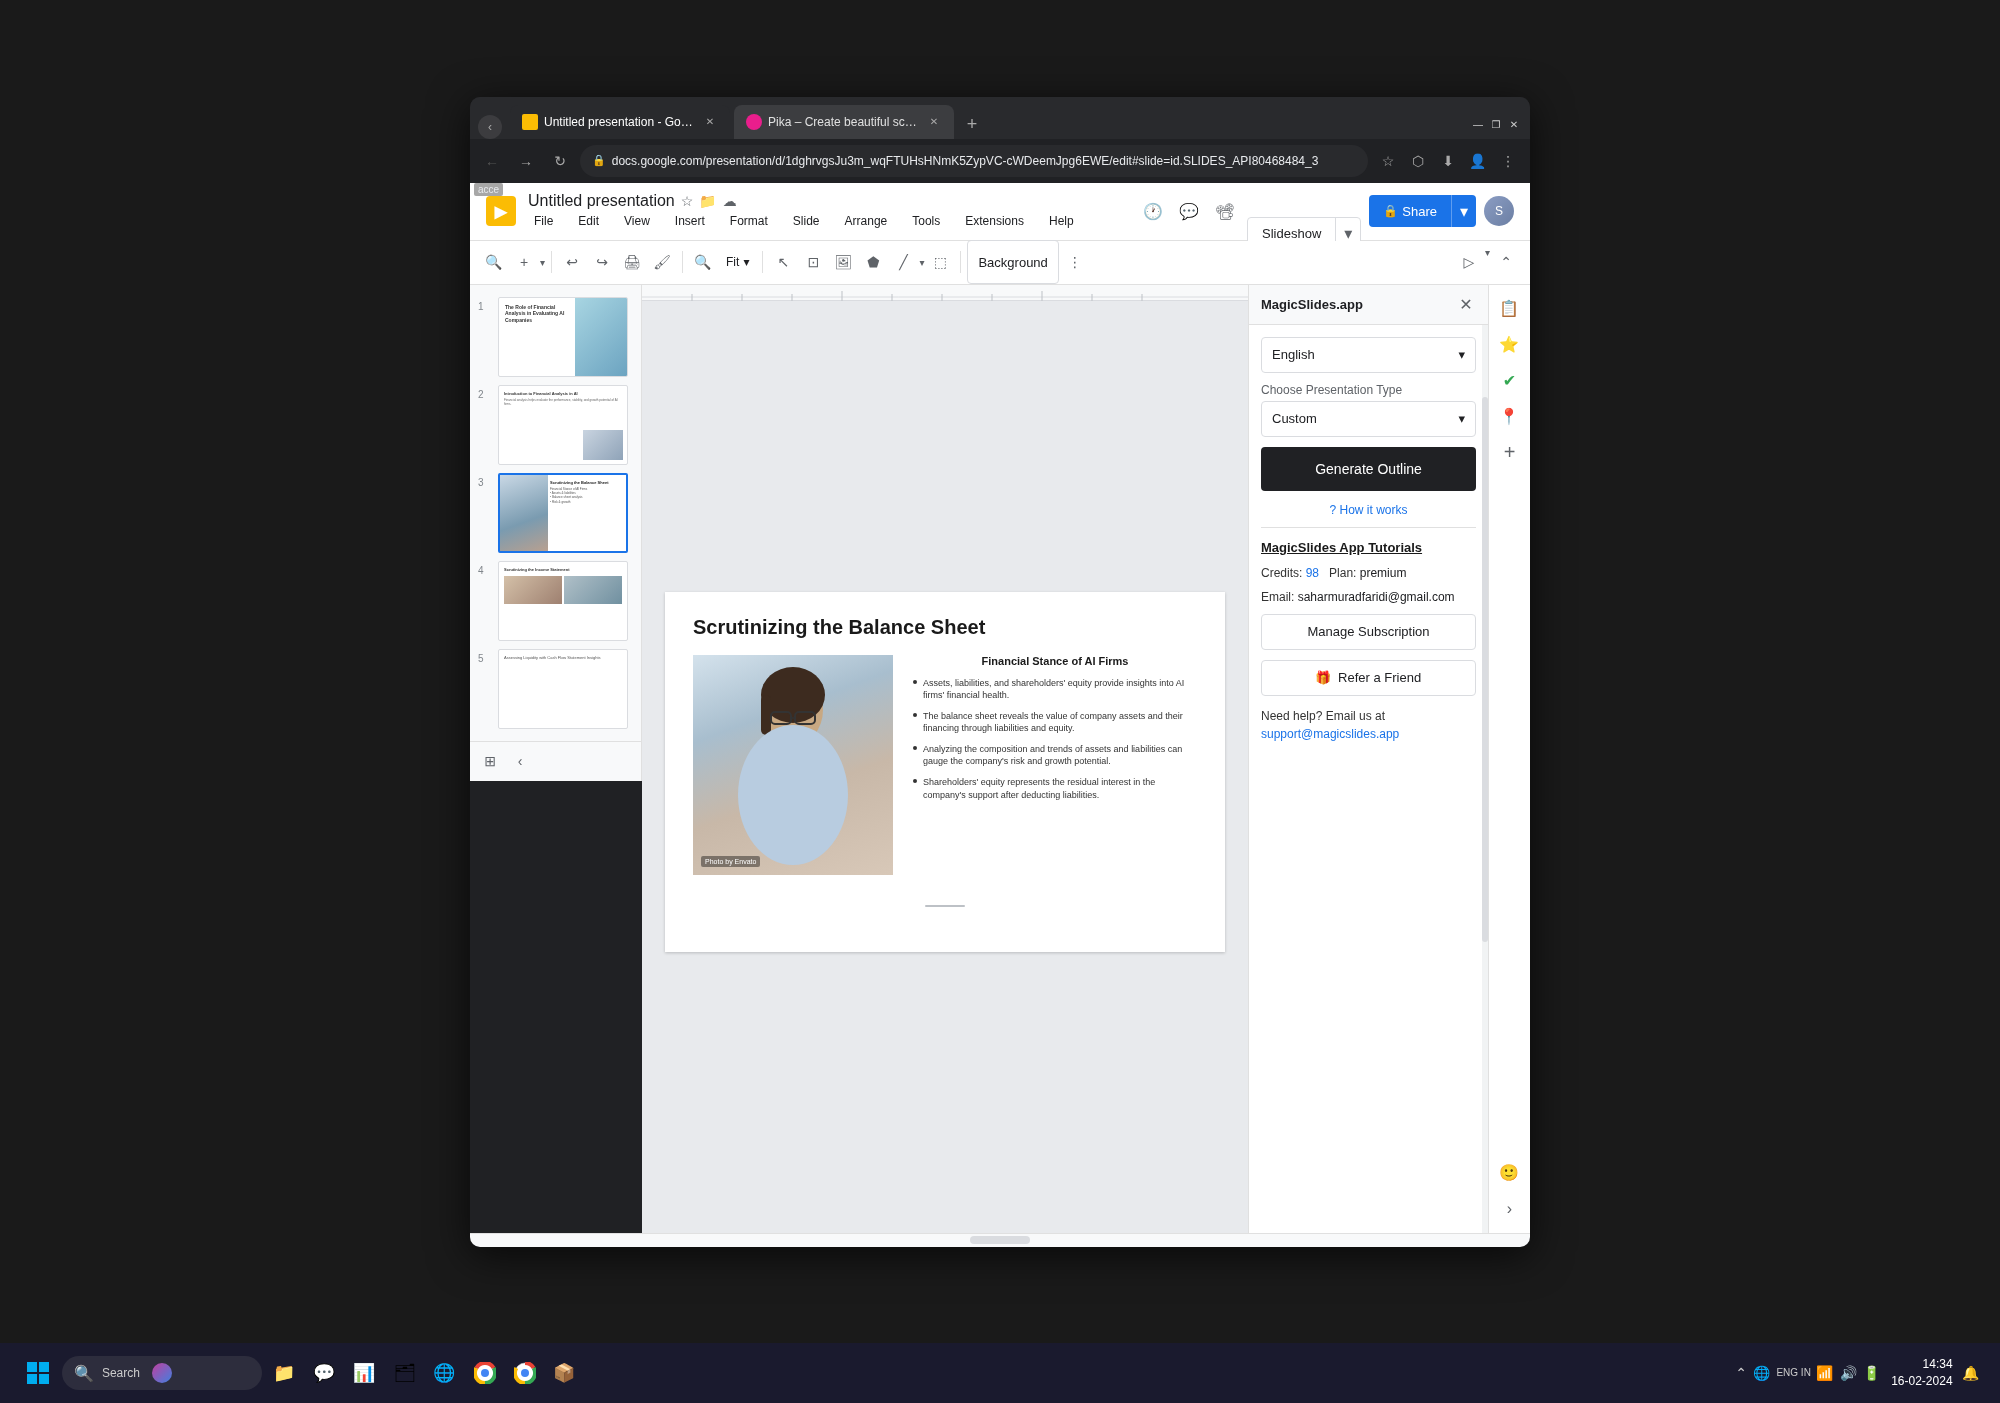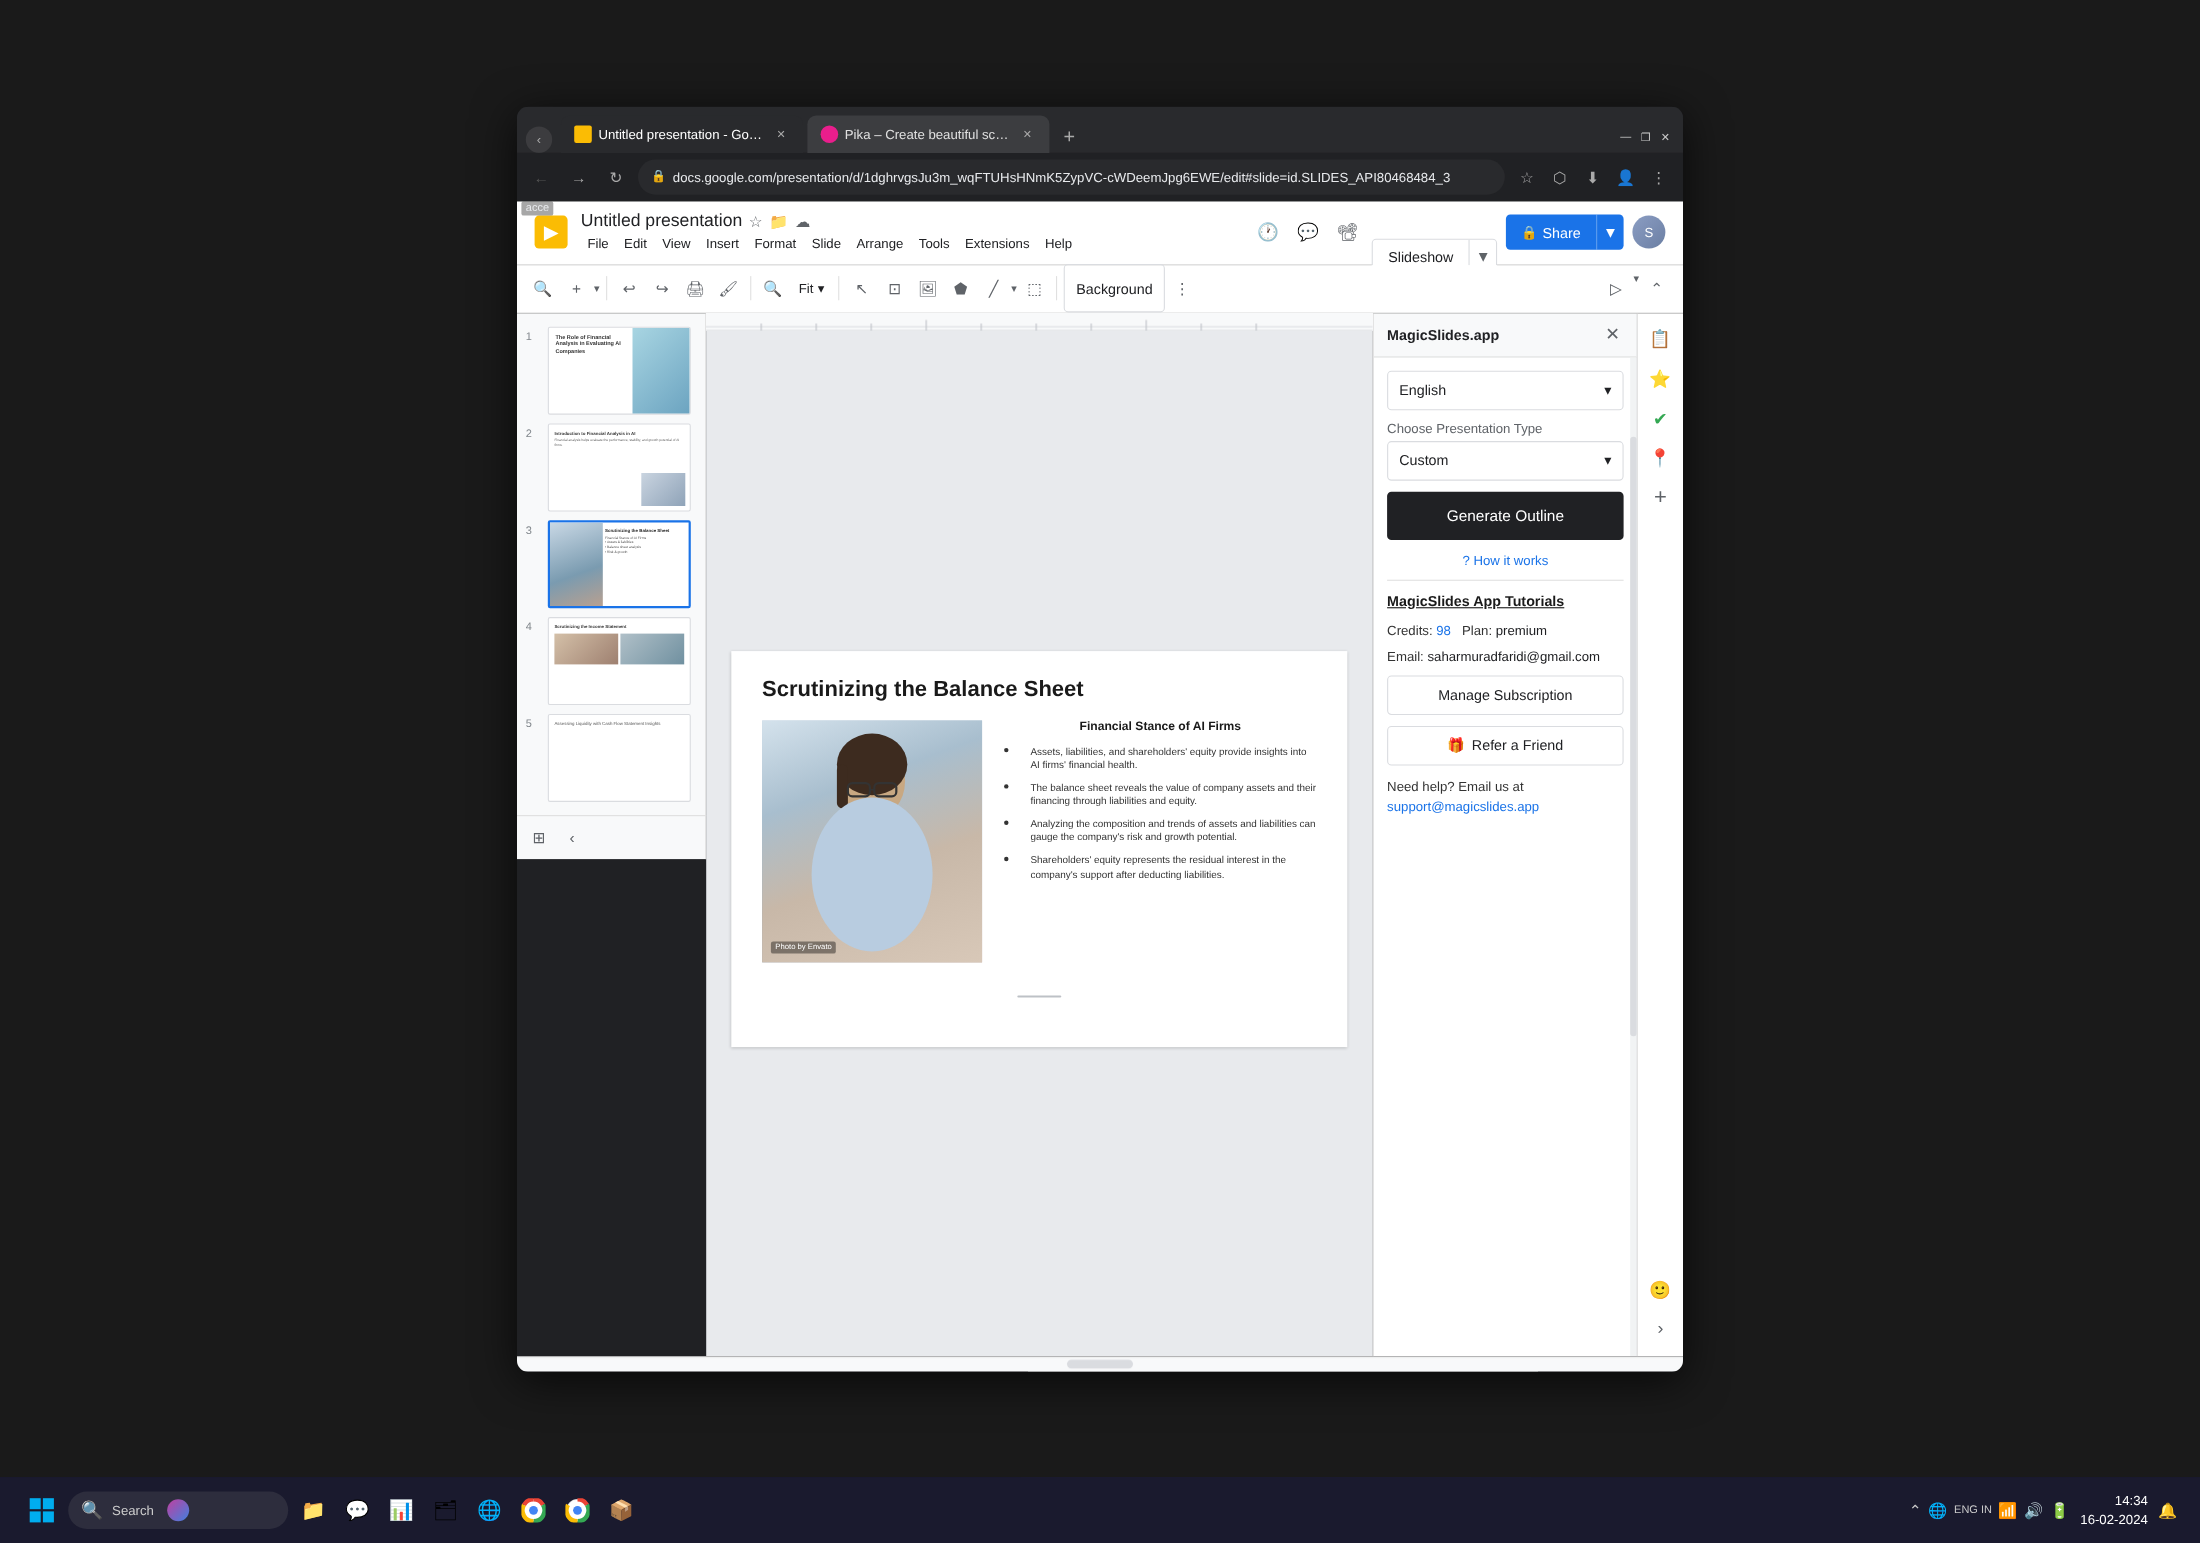--- a/index.html
+++ b/index.html
@@ -192,21 +192,21 @@
       color: #202124;
       font-weight: 400;
     }
     .docs-title-icon {
       color: #5f6368;
       font-size: 14px;
       cursor: pointer;
     }
     .docs-menu {
       display: flex;
-      gap: 2px;
+      gap: 13px;
       margin-top: 2px;
     }
     .docs-menu-item {
       font-size: 12px;
       color: #202124;
       padding: 2px 6px;
       border-radius: 4px;
       cursor: pointer;
     }
     .docs-header-right {
@@ -407,21 +407,21 @@
     .financial-stance-title {
       font-size: 11px;
       font-weight: 700;
       color: #1a1a1a;
       margin-bottom: 10px;
       text-align: center;
     }
     .bullet-item {
       display: flex;
       align-items: flex-start;
-      gap: 20px;
+      gap: 6px;
       margin-bottom: 8px;
       font-size: 9px;
       color: #333;
       line-height: 1.4;
     }
     .bullet-dot {
       width: 4px; height: 4px;
       background: #333;
       border-radius: 50%;
       margin-top: 3px;

